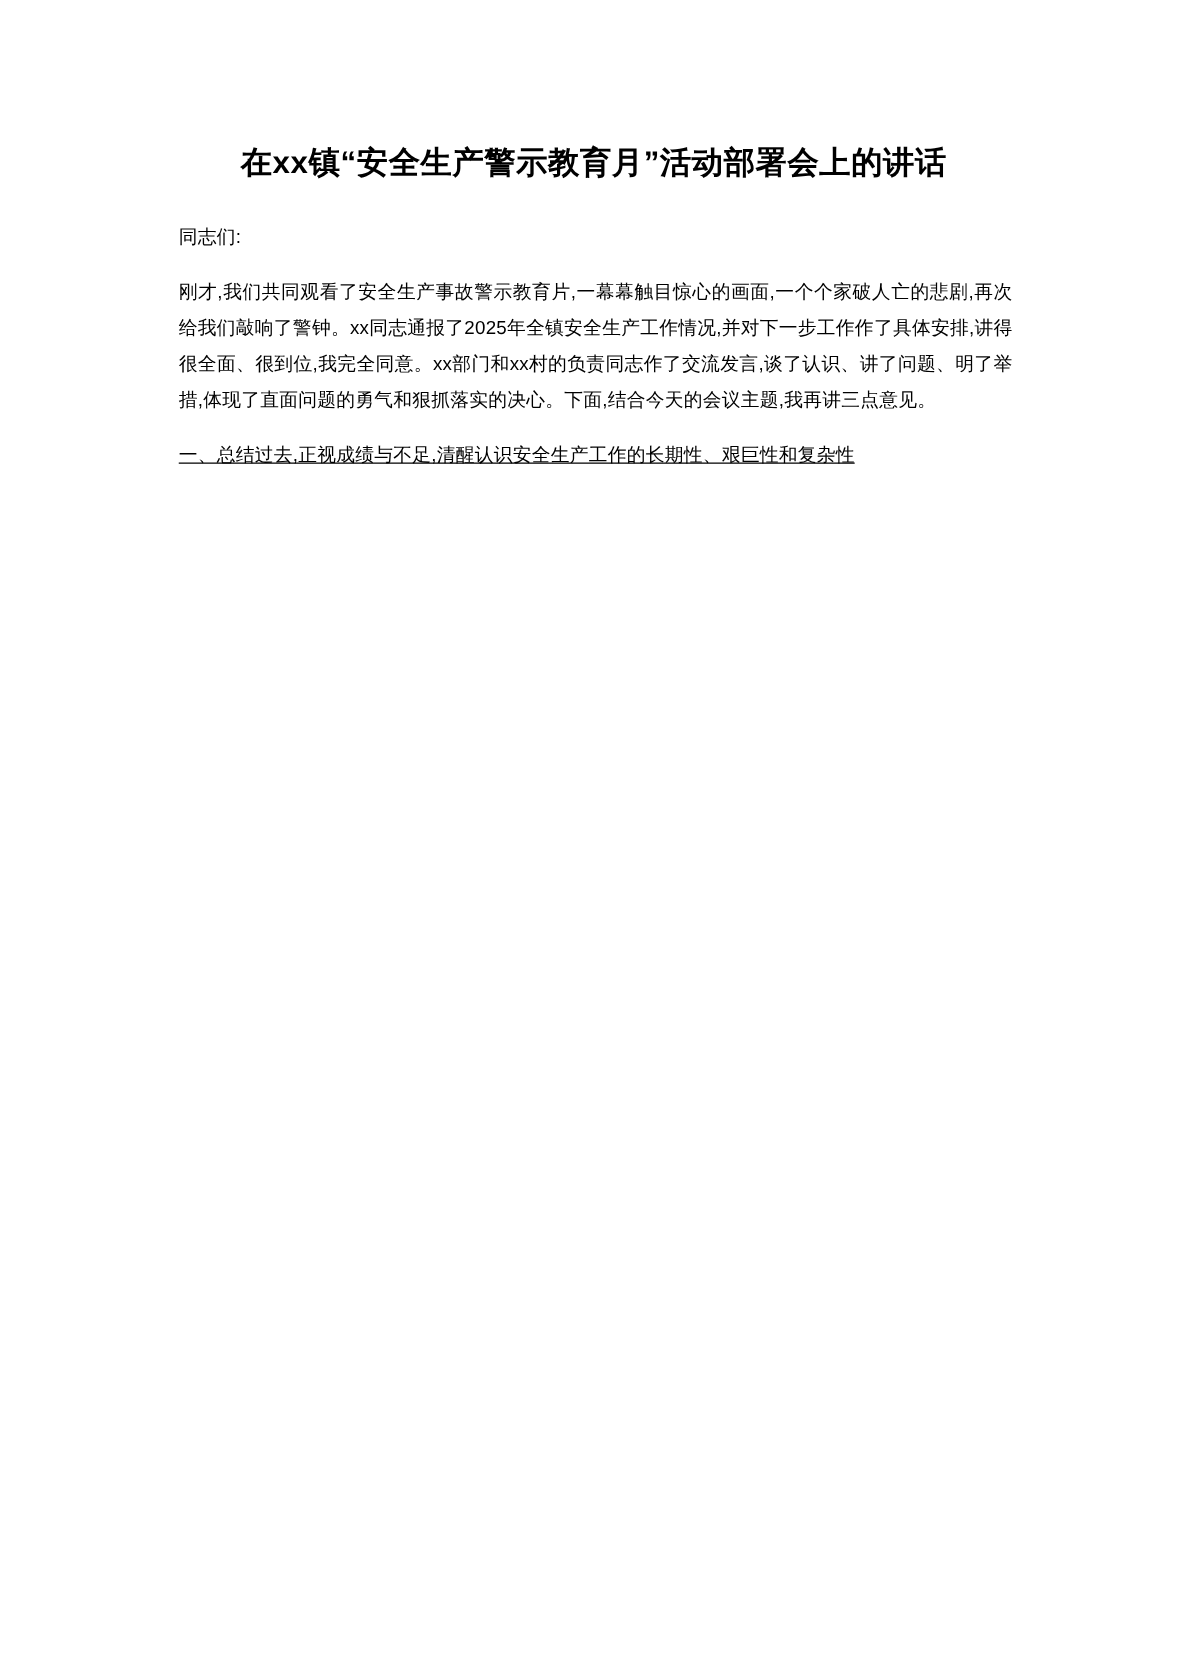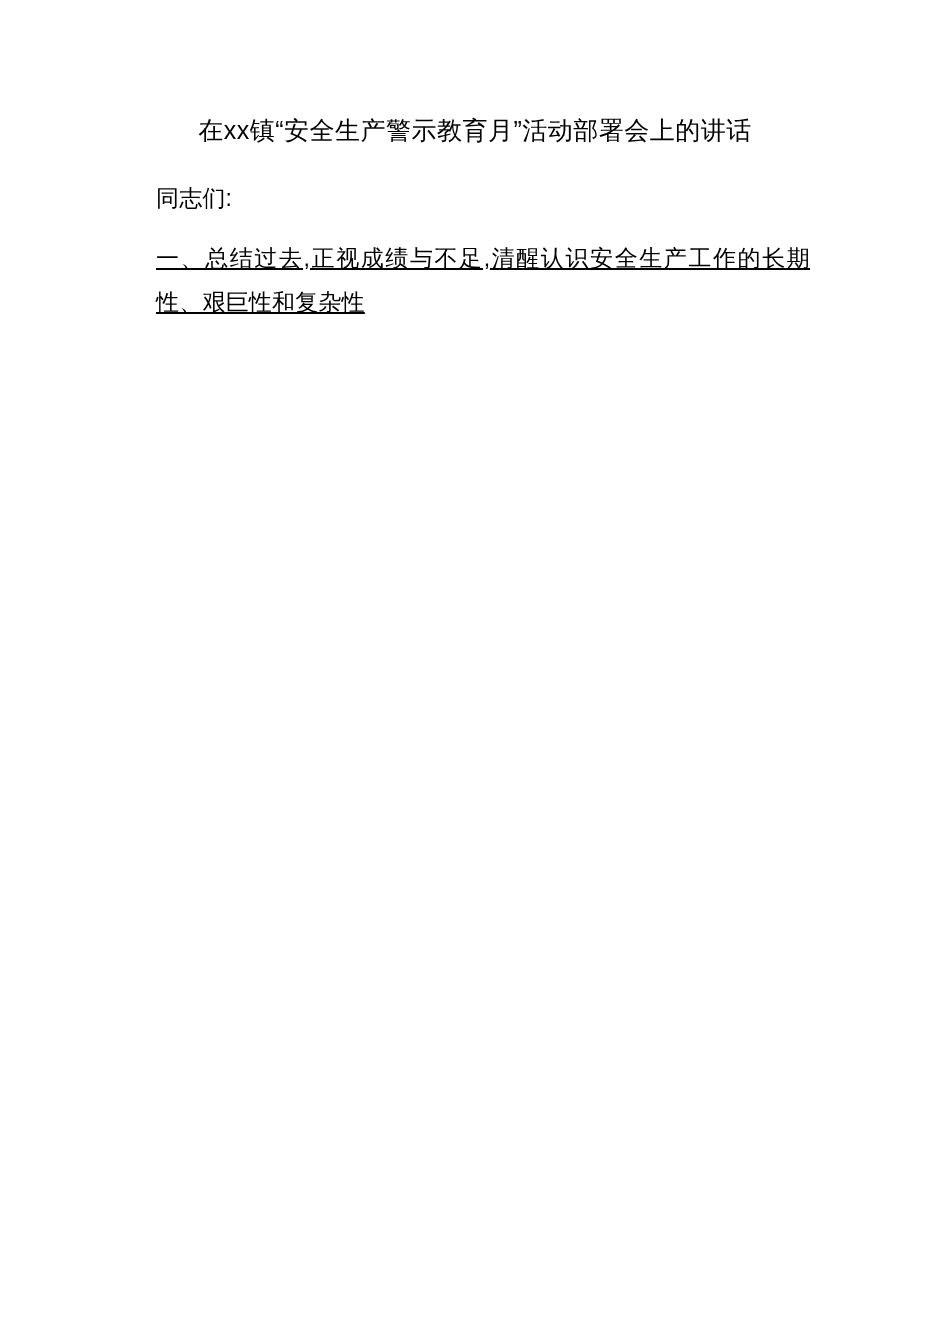--- a/index.html
+++ b/index.html
@@ -16,39 +16,40 @@
   }
   .page {
     width: 950px;
     height: 1344px;
     box-sizing: border-box;
     padding: 112px 140px 0 140px;
     position: relative;
   }
   .doc-title {
     font-size: 25px;
-    font-weight: normal;
+    font-weight: bold;
     text-align: center;
     line-height: 1.5;
     letter-spacing: 0.5px;
     margin: 0 0 26px 0;
   }
   .para {
-    font-size: 23px;
+    font-size: 15px;
     line-height: 1.92;
     text-align: justify;
     text-justify: inter-ideograph;
-    margin: 0 0 16px 16px;
+    margin: 0 0 16px 3px;
     letter-spacing: 0.2px;
   }
   .para:last-child {
     margin-bottom: 0;
     text-decoration: underline;
   }
 </style>
 </head>
 <body>
 
 <div class="page">
   <h1 class="doc-title">在xx镇“安全生产警示教育月”活动部署会上的讲话</h1>
   <p class="para">同志们:</p>
+  <p class="para">刚才,我们共同观看了安全生产事故警示教育片,一幕幕触目惊心的画面,一个个家破人亡的悲剧,再次给我们敲响了警钟。xx同志通报了2025年全镇安全生产工作情况,并对下一步工作作了具体安排,讲得很全面、很到位,我完全同意。xx部门和xx村的负责同志作了交流发言,谈了认识、讲了问题、明了举措,体现了直面问题的勇气和狠抓落实的决心。下面,结合今天的会议主题,我再讲三点意见。</p>
   <p class="para">一、总结过去,正视成绩与不足,清醒认识安全生产工作的长期性、艰巨性和复杂性</p>
 </div>
 
 </body></html>

